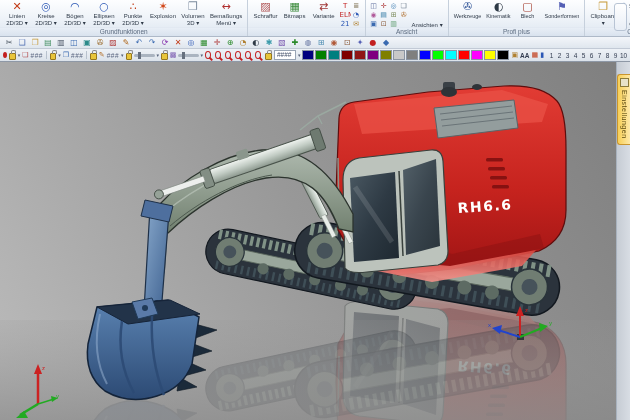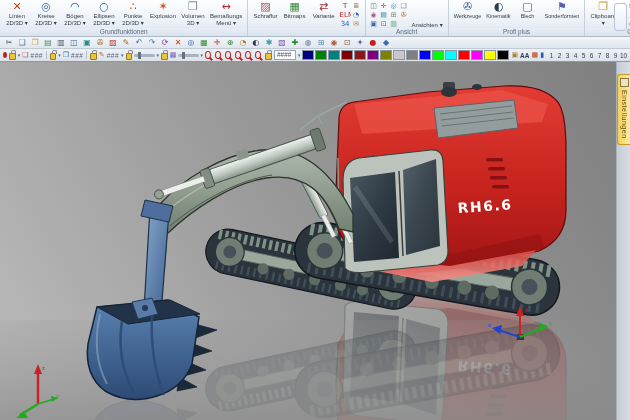--- a/index.html
+++ b/index.html
@@ -130,21 +130,21 @@
             <span class="ric" style="color: rgb(160, 54, 54);">⇄</span>
             <span class="rl">Variante</span>
           </div>
           </div>
         <div class="mini">
 
         <span class="mi" style="color: rgb(194, 32, 32);">T</span>
             <span class="mi" style="color: rgb(122, 106, 74);">≣</span>
             <span class="mi" style="color: rgb(194, 32, 32);">ELM</span>
             <span class="mi" style="color: rgb(43, 87, 181);">◔</span>
-            <span class="mi" style="color: rgb(43, 87, 181);">34</span>
+            <span class="mi" style="color: rgb(43, 87, 181);">21</span>
             <span class="mi" style="color: rgb(176, 128, 48);">✉</span>
           </div>
       </div>
       <div class="glabel"></div>
     </div>
 
     <div class="rgroup">
       <div style="display:flex;align-items:flex-end;">
         <div class="mini3">
 

